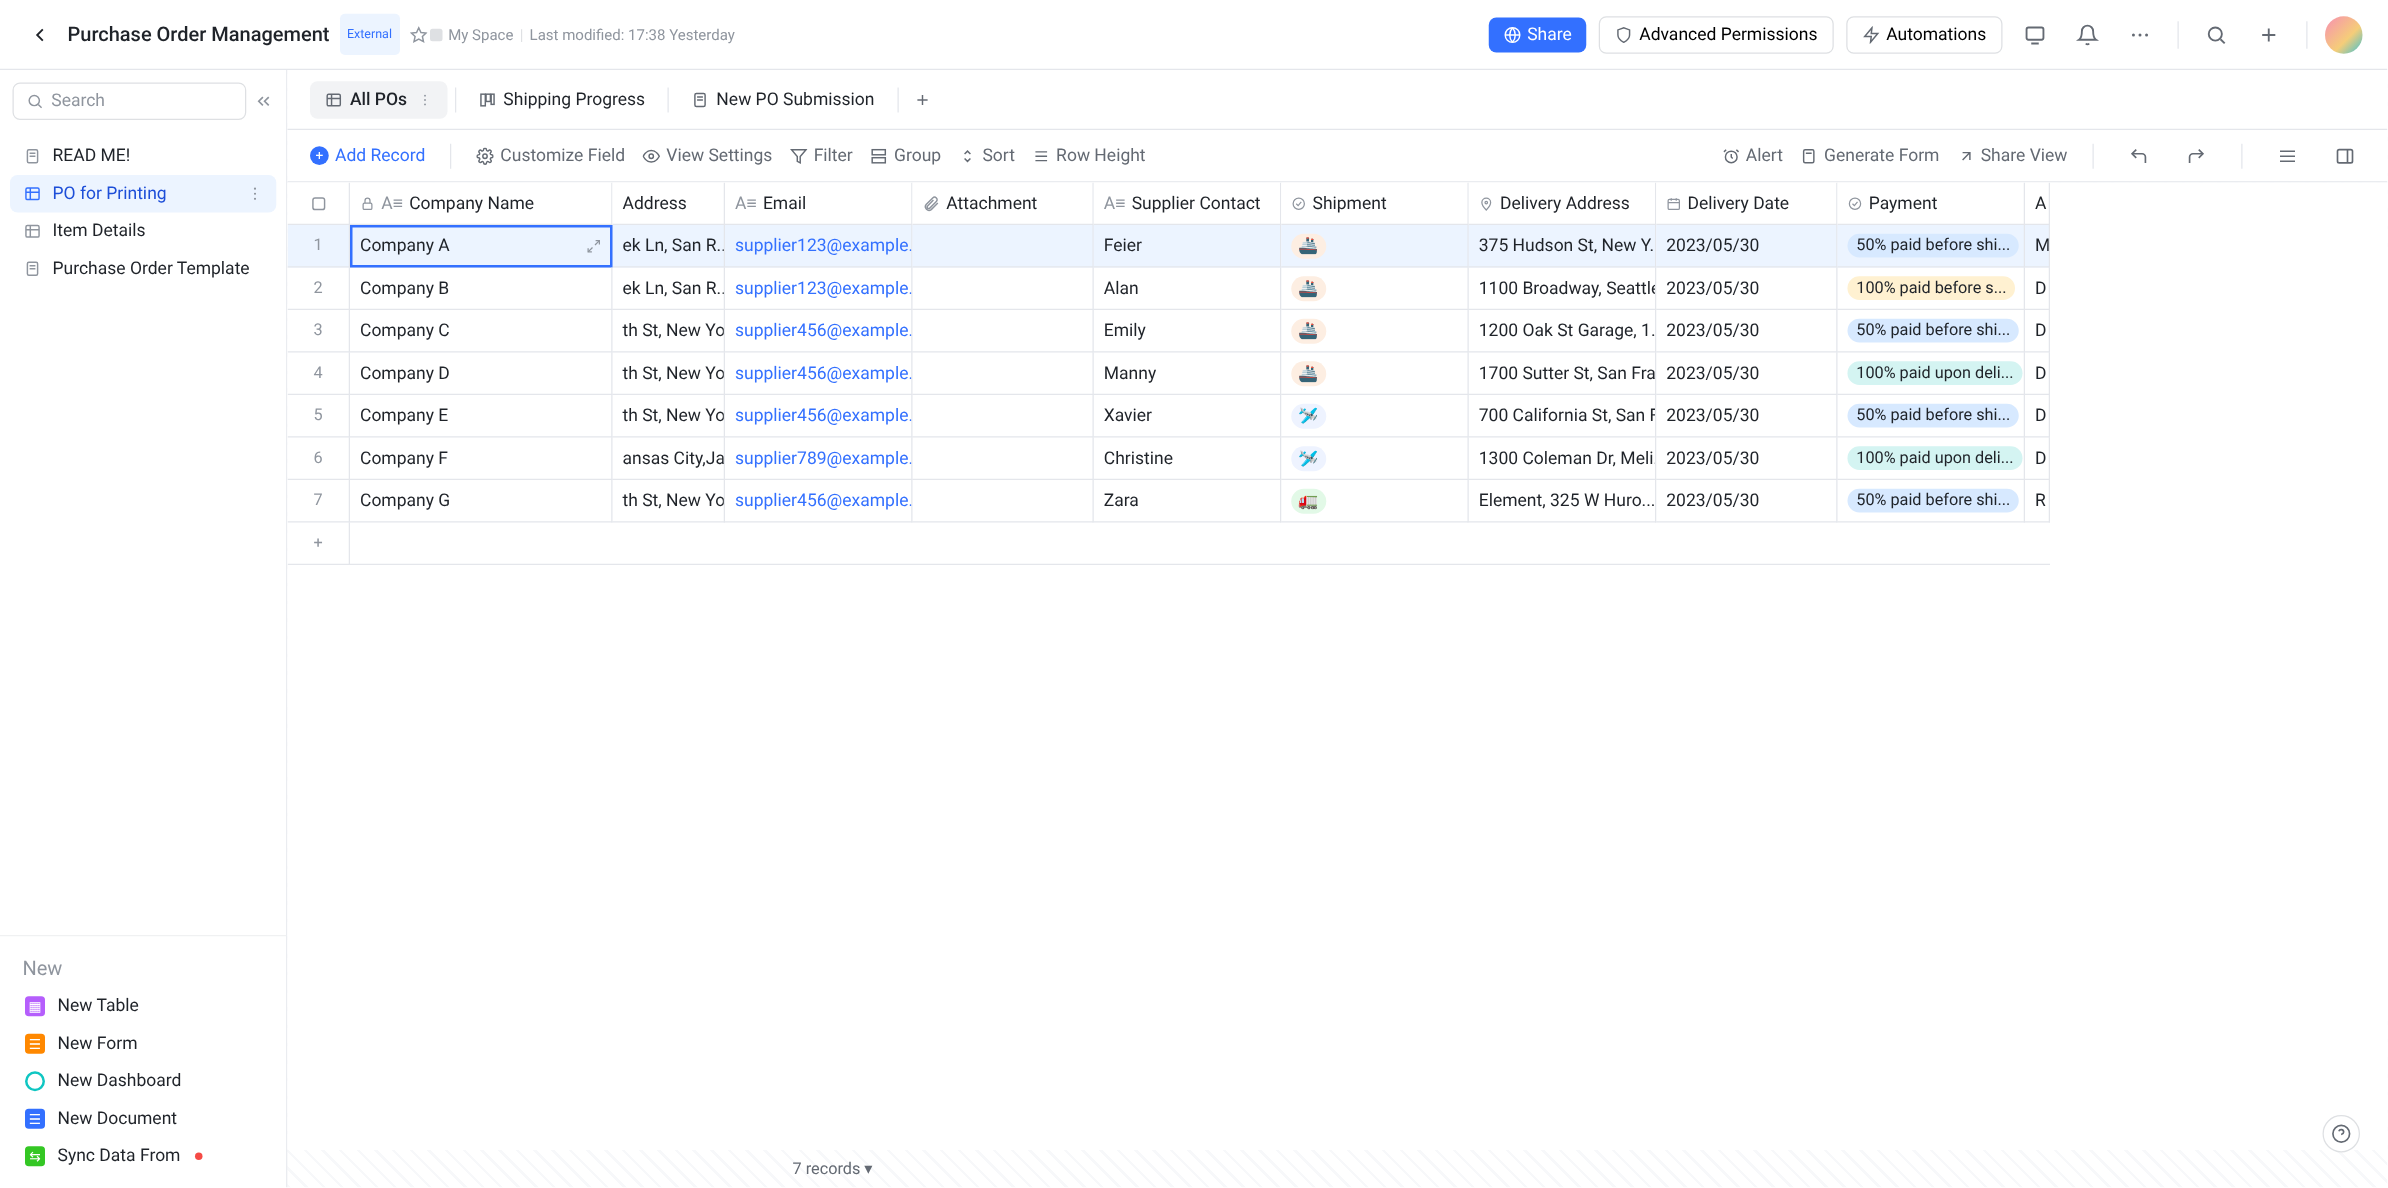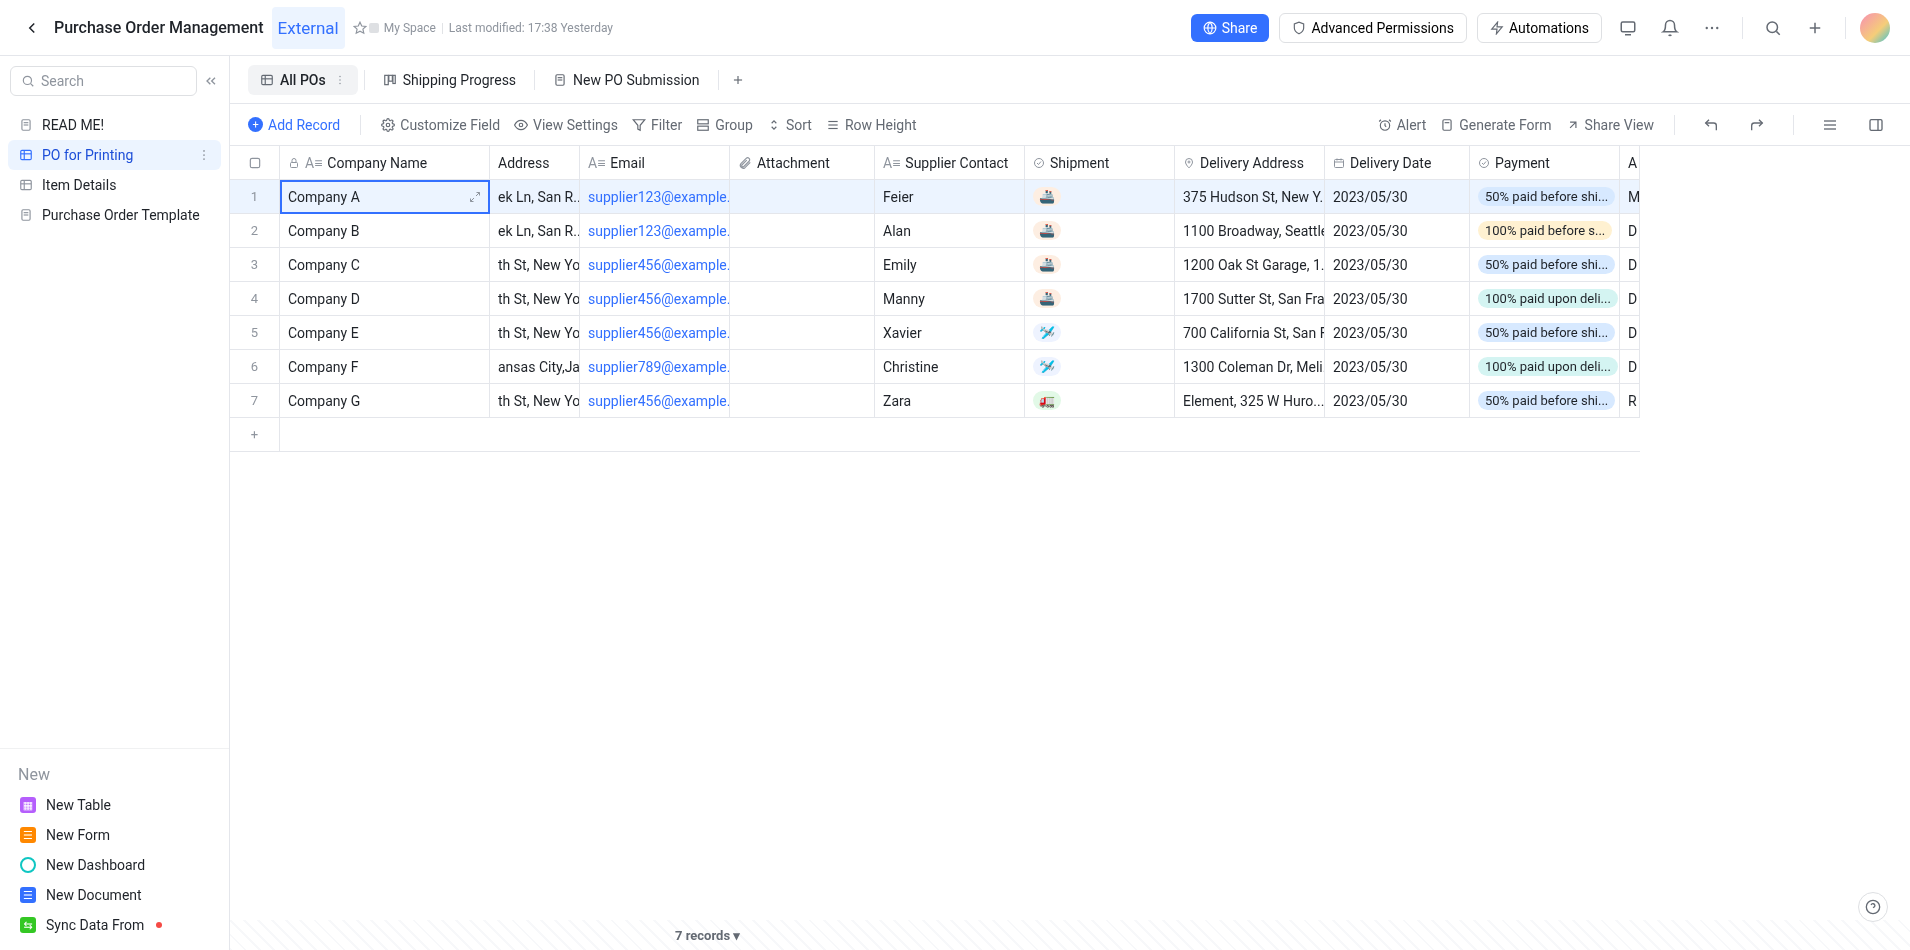--- a/index.html
+++ b/index.html
@@ -5,21 +5,21 @@
 * { margin: 0; padding: 0; box-sizing: border-box; font-family: -apple-system, BlinkMacSystemFont, "Segoe UI", Roboto, Helvetica, Arial, sans-serif; }
 body { background: #fff; color: #1f2329; font-size: 14px; overflow: hidden; }
 .app { width: 1910px; height: 950px; display: flex; flex-direction: column; }
 
 
 .top-header { height: 56px; display: flex; align-items: center; padding: 0 20px; border-bottom: 1px solid #e4e6eb; }
 .back-btn { width: 24px; height: 24px; display: flex; align-items: center; justify-content: center; margin-right: 10px; }
 .title-wrap { display: flex; flex-direction: row; gap: 2px; }
 .title-row { display: flex; align-items: center; gap: 8px; }
 .page-title { font-size: 16px; font-weight: 500; }
-.external-badge { background: #ecf4ff; color: #3370ff; font-size: 17px; padding: 11px 6px; border-radius: 4px; }
+.external-badge { background: #ecf4ff; color: #3370ff; font-size: 10px; padding: 11px 6px; border-radius: 4px; }
 .star-btn { color: #8f959e; font-size: 14px; }
 .subtitle-row { display: flex; align-items: center; font-size: 12px; color: #8f959e; gap: 5px; }
 .sub-dot { width: 10px; height: 10px; background: #dee0e3; border-radius: 2px; }
 .sub-div { color: #dee0e3; }
 
 .header-actions { margin-left: auto; display: flex; align-items: center; gap: 10px; }
 .btn { display: flex; align-items: center; gap: 5px; padding: 6px 12px; border-radius: 6px; font-size: 14px; cursor: pointer; border: 1px solid #dee0e3; background: #fff; white-space: nowrap; }
 .btn-primary { background: #3370ff; color: #fff; border: none; }
 .icon-btn { width: 32px; height: 32px; display: flex; align-items: center; justify-content: center; border-radius: 6px; }
 .vdiv { width: 1px; height: 22px; background: #e4e6eb; margin: 0 4px; }
@@ -78,21 +78,21 @@
 .ship-chip { background: #fdeee2; padding: 2px 6px; border-radius: 10px; font-size: 13px; }
 .ship-chip.truck { background: #e2f9e7; }
 .ship-chip.plane { background: #eef3ff; }
 .pay-chip { padding: 2px 7px; border-radius: 10px; font-size: 13px; }
 .pay-a { background: #d7e9ff; }
 .pay-b { background: #fff1d1; }
 .pay-c { background: #d4f4f2; }
 .add-row { color: #8f959e; }
 
 .footer { height: 30px; display: flex; align-items: center; justify-content: center; font-size: 13px; color: #646a73; gap: 4px; position: relative; }
-.footer .rc { position: absolute; left: 445px; font-weight: bold; }
+.footer .rc { position: absolute; left: 404px; }
 .help-fab { position: absolute; right: 22px; bottom: 28px; width: 30px; height: 30px; border-radius: 50%; border: 1px solid #dee0e3; display: flex; align-items: center; justify-content: center; color: #646a73; background: #fff; }
 
 svg { display: block; }
 </style>
 </head>
 <body>
 
 <div class="app">
 
   <div class="top-header">

